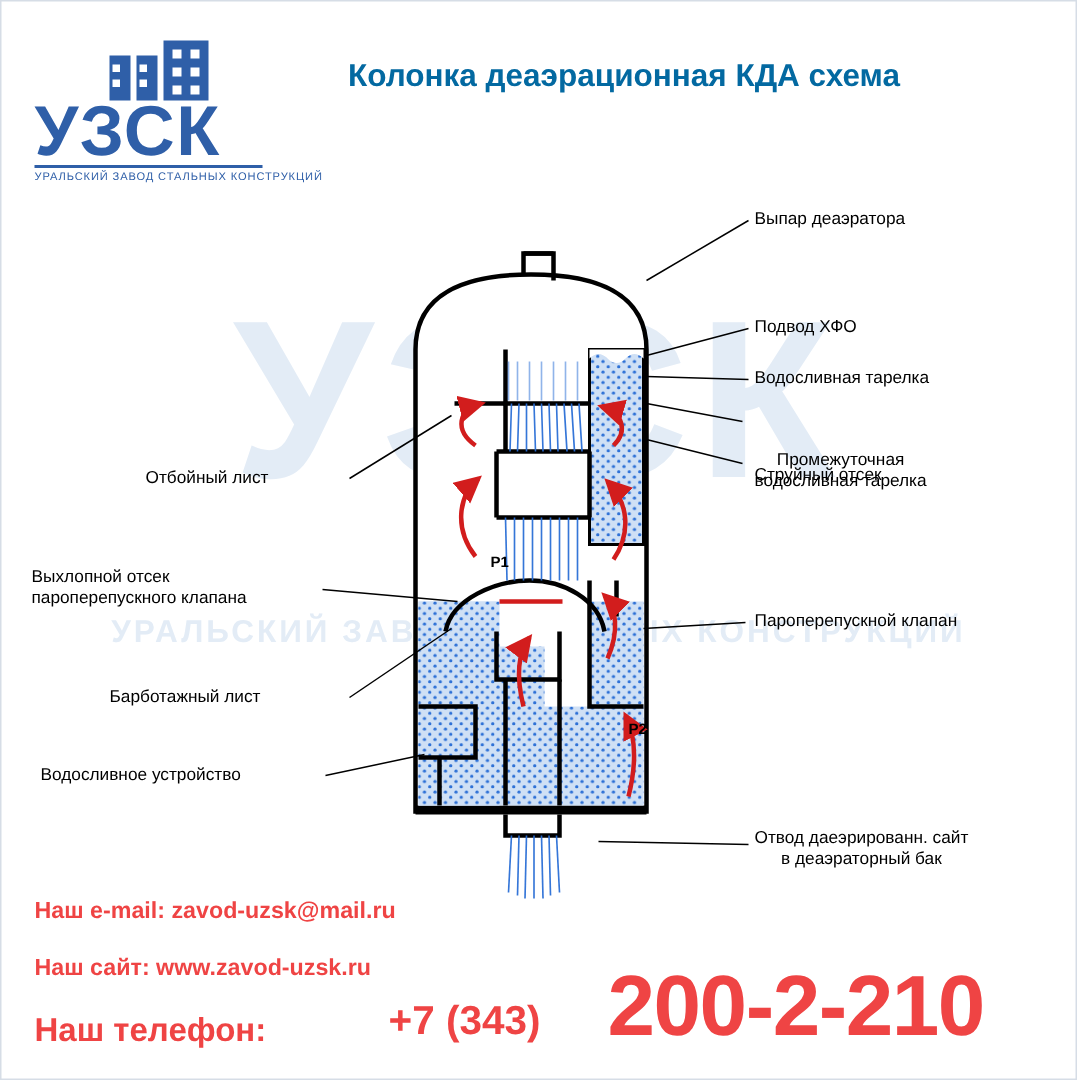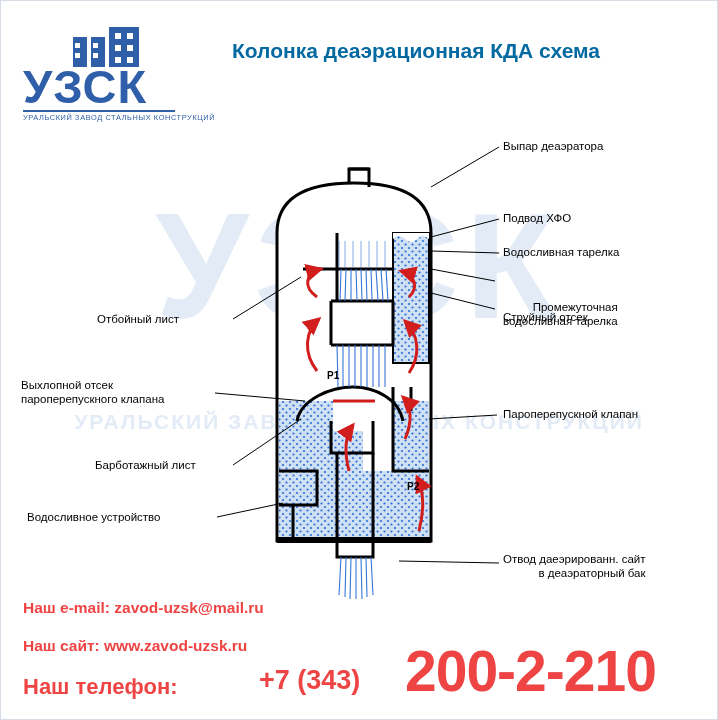--- a/index.html
+++ b/index.html
@@ -53,21 +53,21 @@
   }
 
   
   #diagram{position:absolute;left:0;top:0;width:718px;height:720px;z-index:2;}
 
   
   .lbl{
     position:absolute;z-index:4;color:#000;font-size:11.5px;line-height:14px;
     white-space:pre-line;
   }
-  .lbl.r{text-align:right;}
+  .lbl.r{text-align:center;}
   .lbl.l{text-align:left;}
 
   
   .foot{position:absolute;z-index:5;color:#ef4444;font-weight:bold;}
   .mail{left:22px;top:598px;font-size:15.5px;}
   .site{left:22px;top:636px;font-size:15.5px;}
   .phone-label{left:22px;top:673px;font-size:22px;}
   .phone-code{left:258px;top:664px;font-size:27px;}
   .phone-num{left:404px;top:640px;font-size:57px;letter-spacing:-1px;line-height:60px;}
 </style>
@@ -249,25 +249,25 @@
   <div class="lbl r" style="left:502px;top:273px;margin-top:36px;">Струйный отсек</div>
   <div class="lbl r" style="left:502px;top:299px;">Промежуточная
 водосливная тарелка</div>
   <div class="lbl r" style="left:502px;top:406px;">Пароперепускной клапан</div>
   <div class="lbl r" style="left:502px;top:551px;">Отвод даеэрированн. сайт
 в деаэраторный бак</div>
 
   <div class="lbl l" style="left:96px;top:311px;">Отбойный лист</div>
   <div class="lbl l" style="left:20px;top:377px;">Выхлопной отсек
 пароперепускного клапана</div>
-  <div class="lbl l" style="left:72px;top:457px;margin-left:22px;">Барботажный лист</div>
+  <div class="lbl l" style="left:72px;top:457px;">Барботажный лист</div>
   <div class="lbl l" style="left:26px;top:509px;">Водосливное устройство</div>
 
   <div class="lbl" style="left:306px;top:368px;font-size:10px;font-weight:bold;padding-left:20px;">P1</div>
-  <div class="lbl" style="left:406px;top:479px;font-size:10px;font-weight:bold;">P2</div>
+  <div class="lbl" style="left:418px;top:479px;font-size:10px;font-weight:bold;">P2</div>
 
   <div class="foot mail">
     <span>Наш e-mail: </span><span>zavod-uzsk@mail.ru</span>
   </div>
   <div class="foot site">
     <span>Наш сайт: </span><span>www.zavod-uzsk.ru</span>
   </div>
   <div class="foot phone-label">Наш телефон:</div>
   <div class="foot phone-code">+7 (343)</div>
   <div class="foot phone-num">200-2-210</div>

